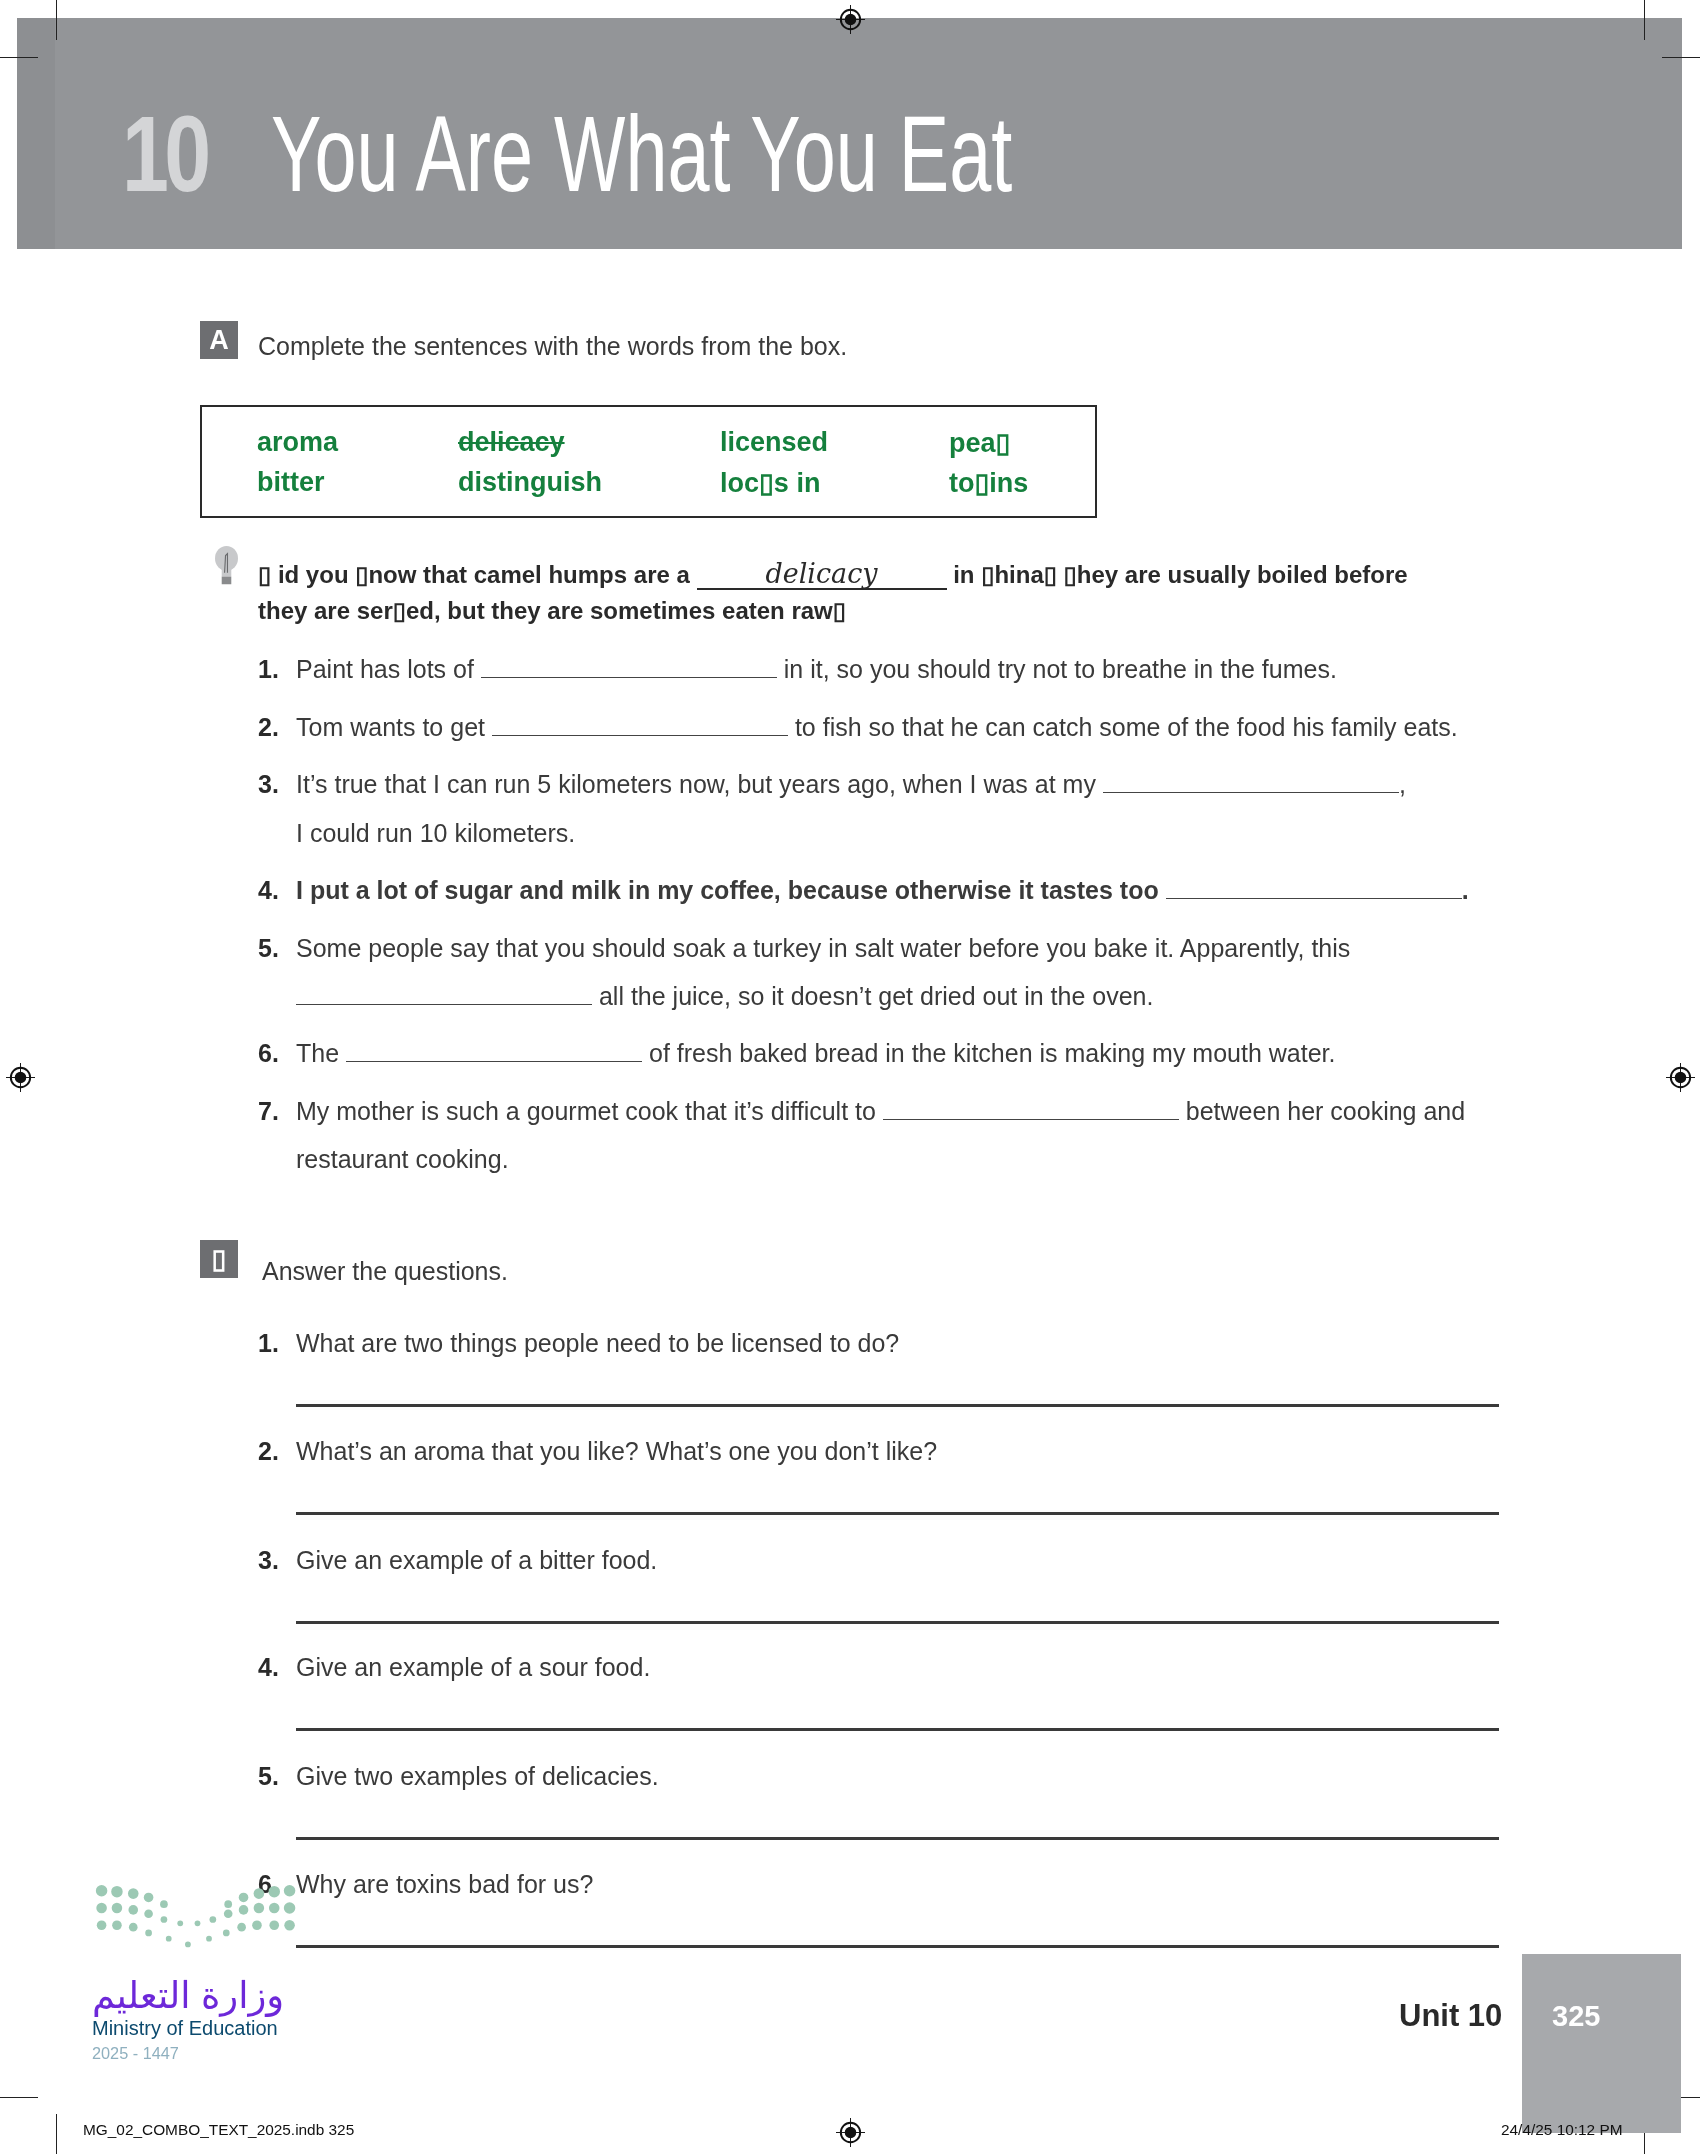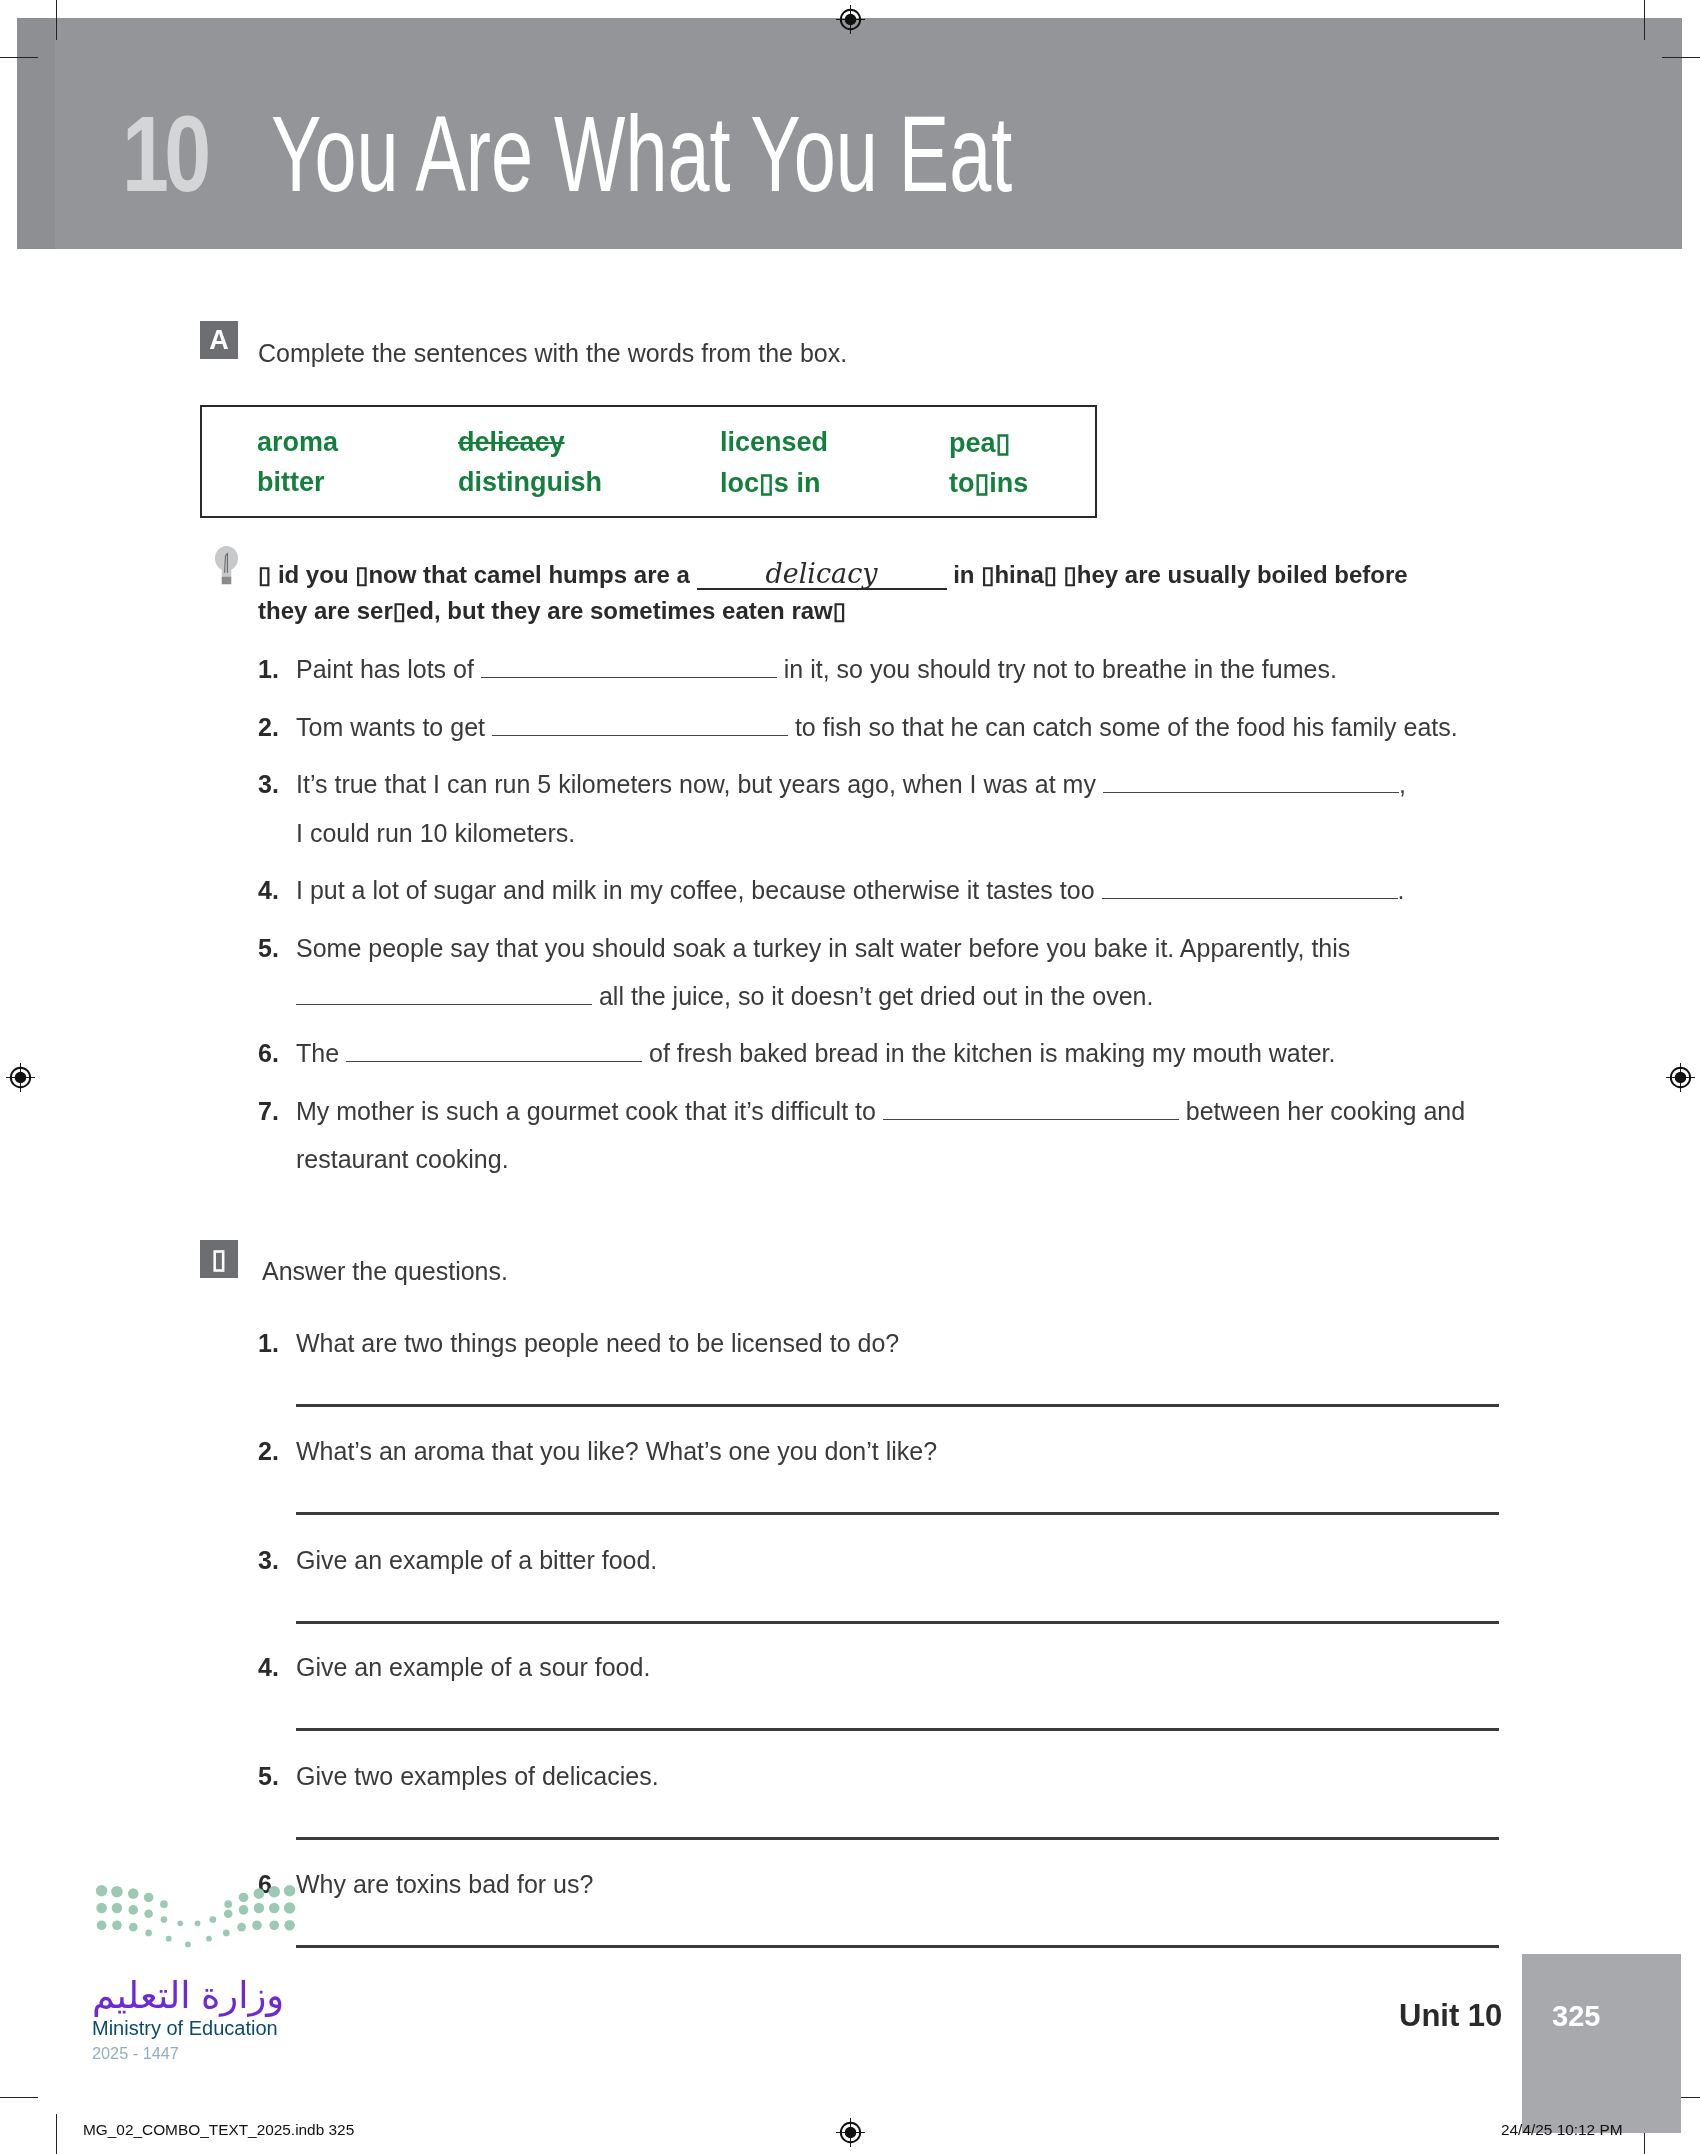--- a/index.html
+++ b/index.html
@@ -101,21 +101,21 @@
     <line x1="0" y1="15" x2="30" y2="15" stroke="#111" stroke-width="1"></line>
 </svg>
 <svg class="abs reg-mark" style="left:836px;top:2118px;" viewBox="0 0 30 30">
   <circle cx="15" cy="15" r="10" fill="none" stroke="#111" stroke-width="2"></circle>
     <circle cx="15" cy="15" r="6" fill="#111"></circle>
   <line x1="15" y1="0" x2="15" y2="30" stroke="#111" stroke-width="1"></line>
     <line x1="0" y1="15" x2="30" y2="15" stroke="#111" stroke-width="1"></line>
 </svg>
 
 <div class="abs section-badge" style="left:200px;top:321px;">A</div>
-<div class="abs instruction" style="left:258px;top:339px;">Complete the sentences with the words from the box.</div>
+<div class="abs instruction" style="left:258px;top:332px;">Complete the sentences with the words from the box.</div>
 
 <div class="abs word-box"></div>
 <div class="abs word" style="left:257px;top:427px;">aroma</div>
 <div class="abs word strike" style="left:458px;top:427px;">delicacy</div>
 <div class="abs word" style="left:720px;top:427px;">licensed</div>
 <div class="abs word" style="left:949px;top:427px;">pea▯</div>
 <div class="abs word" style="left:257px;top:467px;">bitter</div>
 <div class="abs word" style="left:458px;top:467px;">distinguish</div>
 <div class="abs word" style="left:720px;top:467px;">loc▯s in</div>
 <div class="abs word" style="left:949px;top:467px;">to▯ins</div>
@@ -156,21 +156,21 @@
 </div>
 <div class="abs item-text" style="left:296px;top:770px;">
   <span>It’s true that I can run 5 kilometers now, but years ago, when I was at my</span>
   <span class="blank"></span><span>,</span>
 </div>
 <div class="abs item-text" style="left:296px;top:819px;">I could run 10 kilometers.</div>
 
 <div class="abs" style="left:258px;top:876px;">
   <span class="item-num">4.</span>
 </div>
-<div class="abs item-text" style="left:296px;top:876px;">
+<div class="abs item-text" style="left:296px;top:876px;font-weight:bold;">
   <span>I put a lot of sugar and milk in my coffee, because otherwise it tastes too</span>
   <span class="blank"></span><span>.</span>
 </div>
 
 <div class="abs" style="left:258px;top:934px;">
   <span class="item-num">5.</span>
 </div>
 <div class="abs item-text" style="left:296px;top:934px;">Some people say that you should soak a turkey in salt water before you bake it. Apparently, this</div>
 <div class="abs item-text" style="left:296px;top:982px;">
   <span class="blank"></span>

